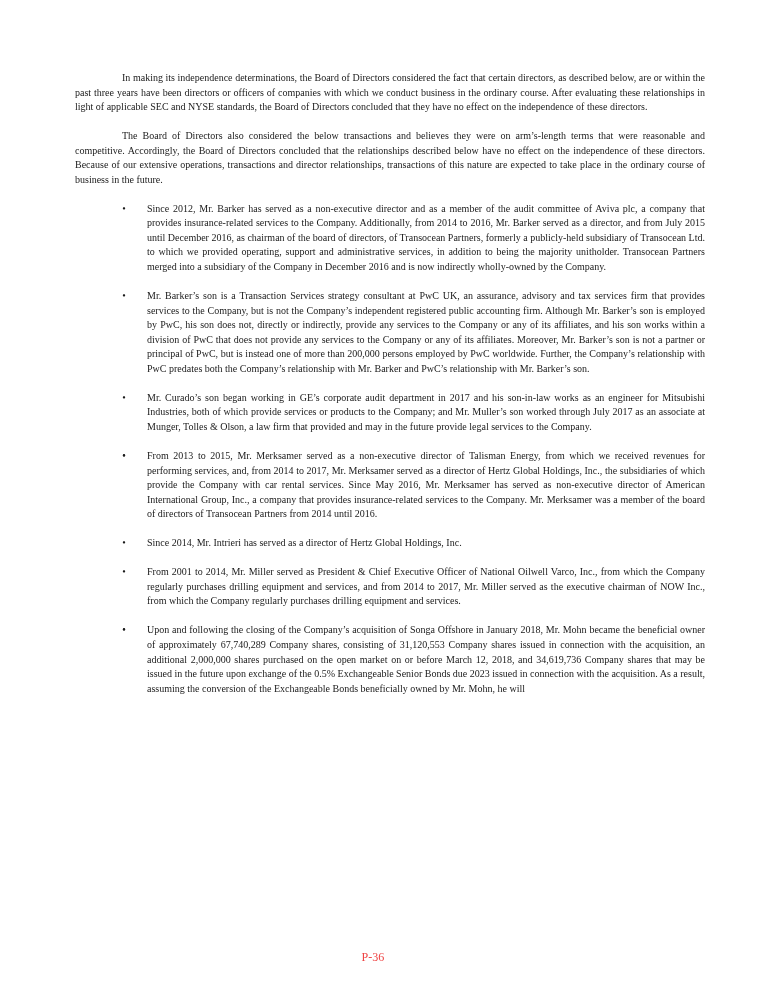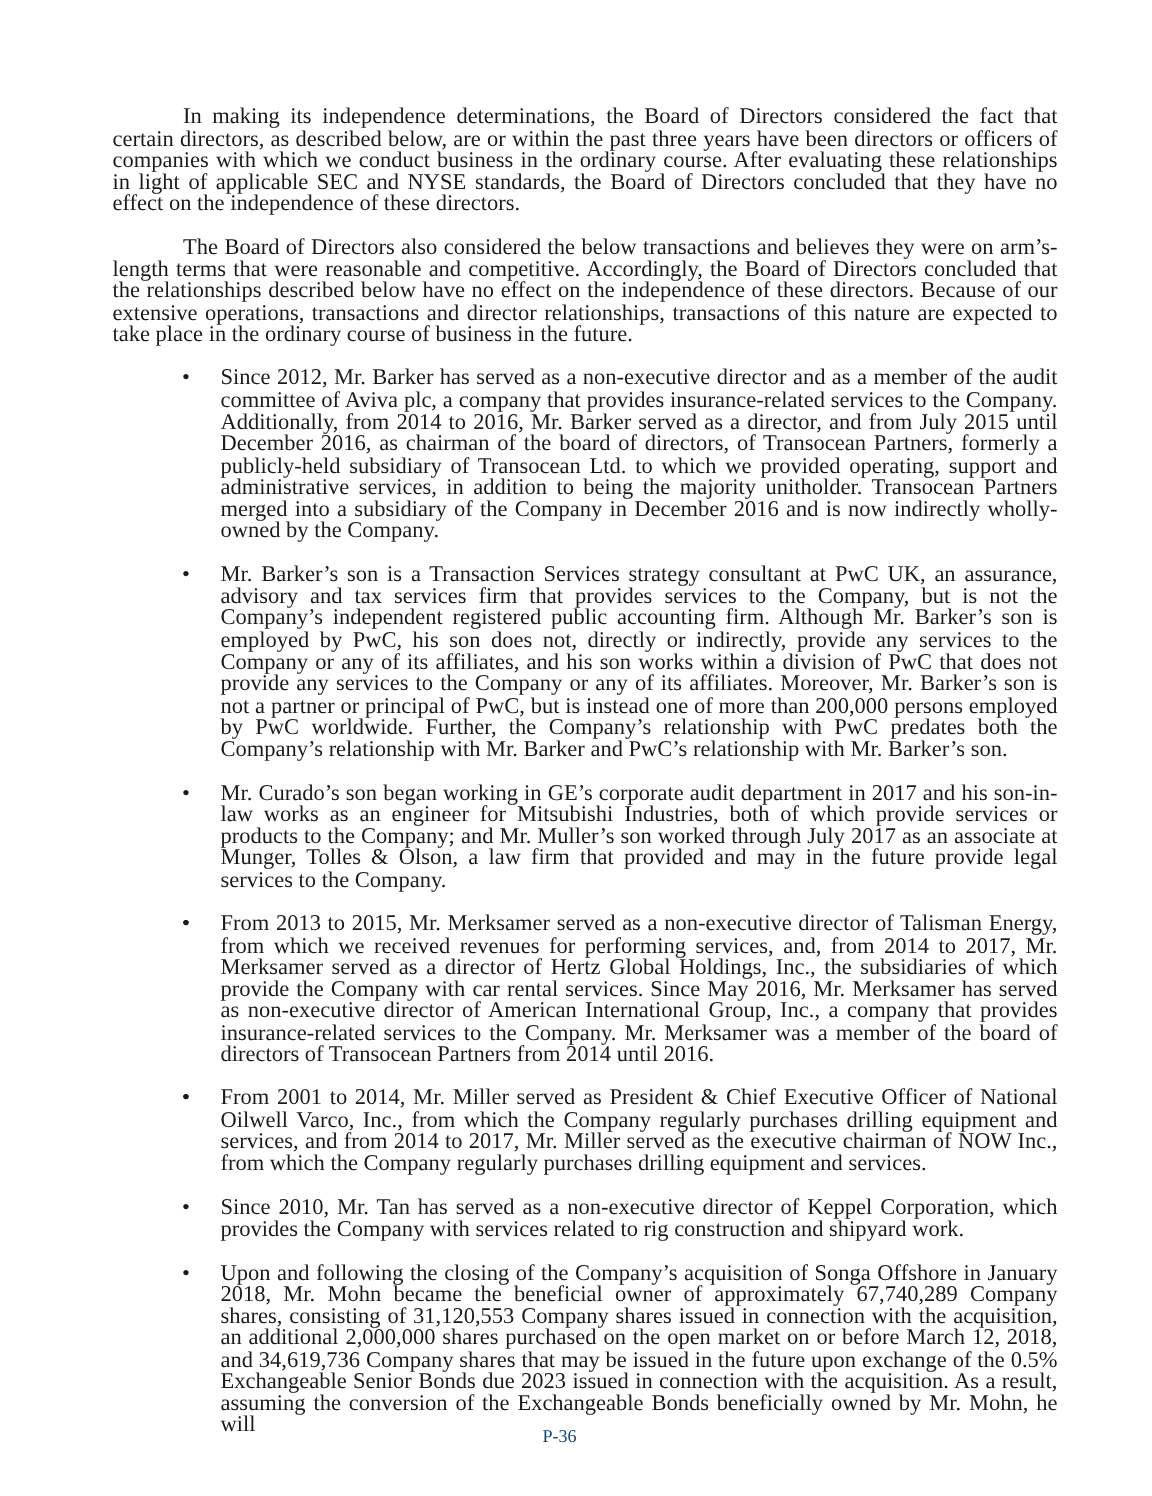--- a/index.html
+++ b/index.html
@@ -13,21 +13,21 @@
     position: relative;
     overflow: hidden;
     font-family: "Liberation Serif", "DejaVu Serif", serif;
     color: #1a1a1a;
   }
   .page {
     position: absolute;
     left: 75px;
     top: 71px;
     width: 630px;
-    font-size: 15px;
+    font-size: 10px;
     line-height: 14.55px;
   }
   .para {
     margin: 0 0 14.5px 0;
     text-align: justify;
     text-indent: 47px;
   }
   .bullets {
     list-style: none;
     margin: 0;
@@ -47,21 +47,21 @@
     text-align: center;
   }
   .page-number {
     position: absolute;
     top: 950px;
     left: 0;
     width: 746px;
     text-align: center;
     font-family: "Liberation Serif", "DejaVu Serif", serif;
     font-size: 12.05px;
-    color: #0c4a6e;
+    color: #ef4444;
   }
 </style>
 </head>
 <body>
 
 <div class="page">
   <p class="para">In making its independence determinations, the Board of Directors considered the fact that certain directors, as described below, are or within the past three years have been directors or officers of companies with which we conduct business in the ordinary course. After evaluating these relationships in light of applicable SEC and NYSE standards, the Board of Directors concluded that they have no effect on the independence of these directors.</p>
   <p class="para">The Board of Directors also considered the below transactions and believes they were on arm’s-length terms that were reasonable and competitive. Accordingly, the Board of Directors concluded that the relationships described below have no effect on the independence of these directors. Because of our extensive operations, transactions and director relationships, transactions of this nature are expected to take place in the ordinary course of business in the future.</p>
 
   <ul class="bullets">
@@ -79,28 +79,28 @@
     </li>
     <li class="bullet-item">
       <span class="bullet-glyph">•</span>
     </li>
     <li class="bullet-item">
       <span class="bullet-glyph">•</span>
       <span>From 2013 to 2015, Mr. Merksamer served as a non-executive director of Talisman Energy, from which we received revenues for performing services, and, from 2014 to 2017, Mr. Merksamer served as a director of Hertz Global Holdings, Inc., the subsidiaries of which provide the Company with car rental services. Since May 2016, Mr. Merksamer has served as non-executive director of American International Group, Inc., a company that provides insurance-related services to the Company. Mr. Merksamer was a member of the board of directors of Transocean Partners from 2014 until 2016.</span>
     </li>
     <li class="bullet-item">
       <span class="bullet-glyph">•</span>
+      <span>Since 2014, Mr. Intrieri has served as a director of Hertz Global Holdings, Inc.</span>
     </li>
     <li class="bullet-item">
       <span class="bullet-glyph">•</span>
       <span>From 2001 to 2014, Mr. Miller served as President &amp; Chief Executive Officer of National Oilwell Varco, Inc., from which the Company regularly purchases drilling equipment and services, and from 2014 to 2017, Mr. Miller served as the executive chairman of NOW Inc., from which the Company regularly purchases drilling equipment and services.</span>
     </li>
     <li class="bullet-item">
       <span class="bullet-glyph">•</span>
-      <span>Since 2010, Mr. Tan has served as a non-executive director of Keppel Corporation, which provides the Company with services related to rig construction and shipyard work.</span>
     </li>
     <li class="bullet-item">
       <span class="bullet-glyph">•</span>
       <span>Upon and following the closing of the Company’s acquisition of Songa Offshore in January 2018, Mr. Mohn became the beneficial owner of approximately 67,740,289 Company shares, consisting of 31,120,553 Company shares issued in connection with the acquisition, an additional 2,000,000 shares purchased on the open market on or before March 12, 2018, and 34,619,736 Company shares that may be issued in the future upon exchange of the 0.5% Exchangeable Senior Bonds due 2023 issued in connection with the acquisition. As a result, assuming the conversion of the Exchangeable Bonds beneficially owned by Mr. Mohn, he will</span>
     </li>
   </ul>
 </div>
 
 <div class="page-number">P-36</div>
 

